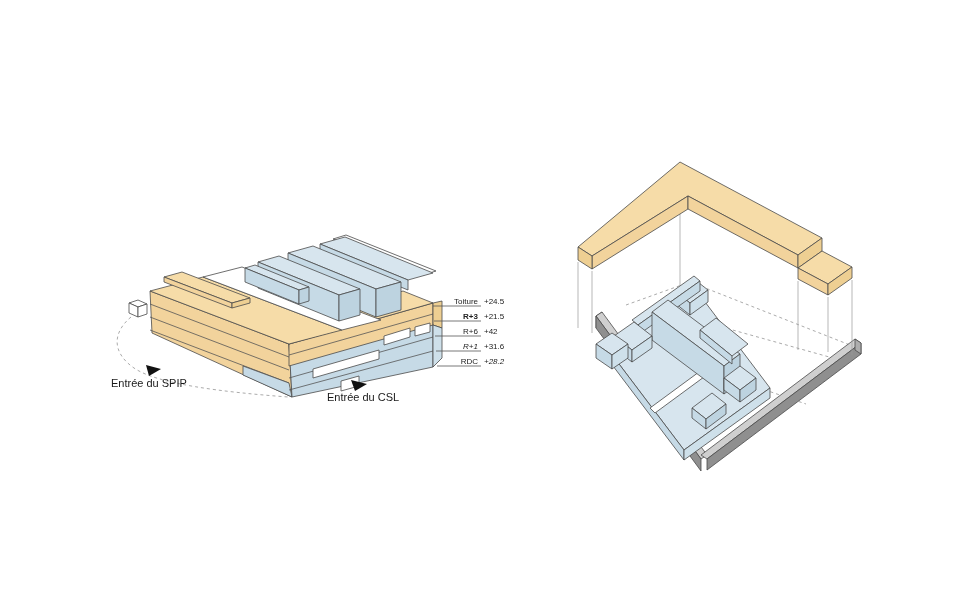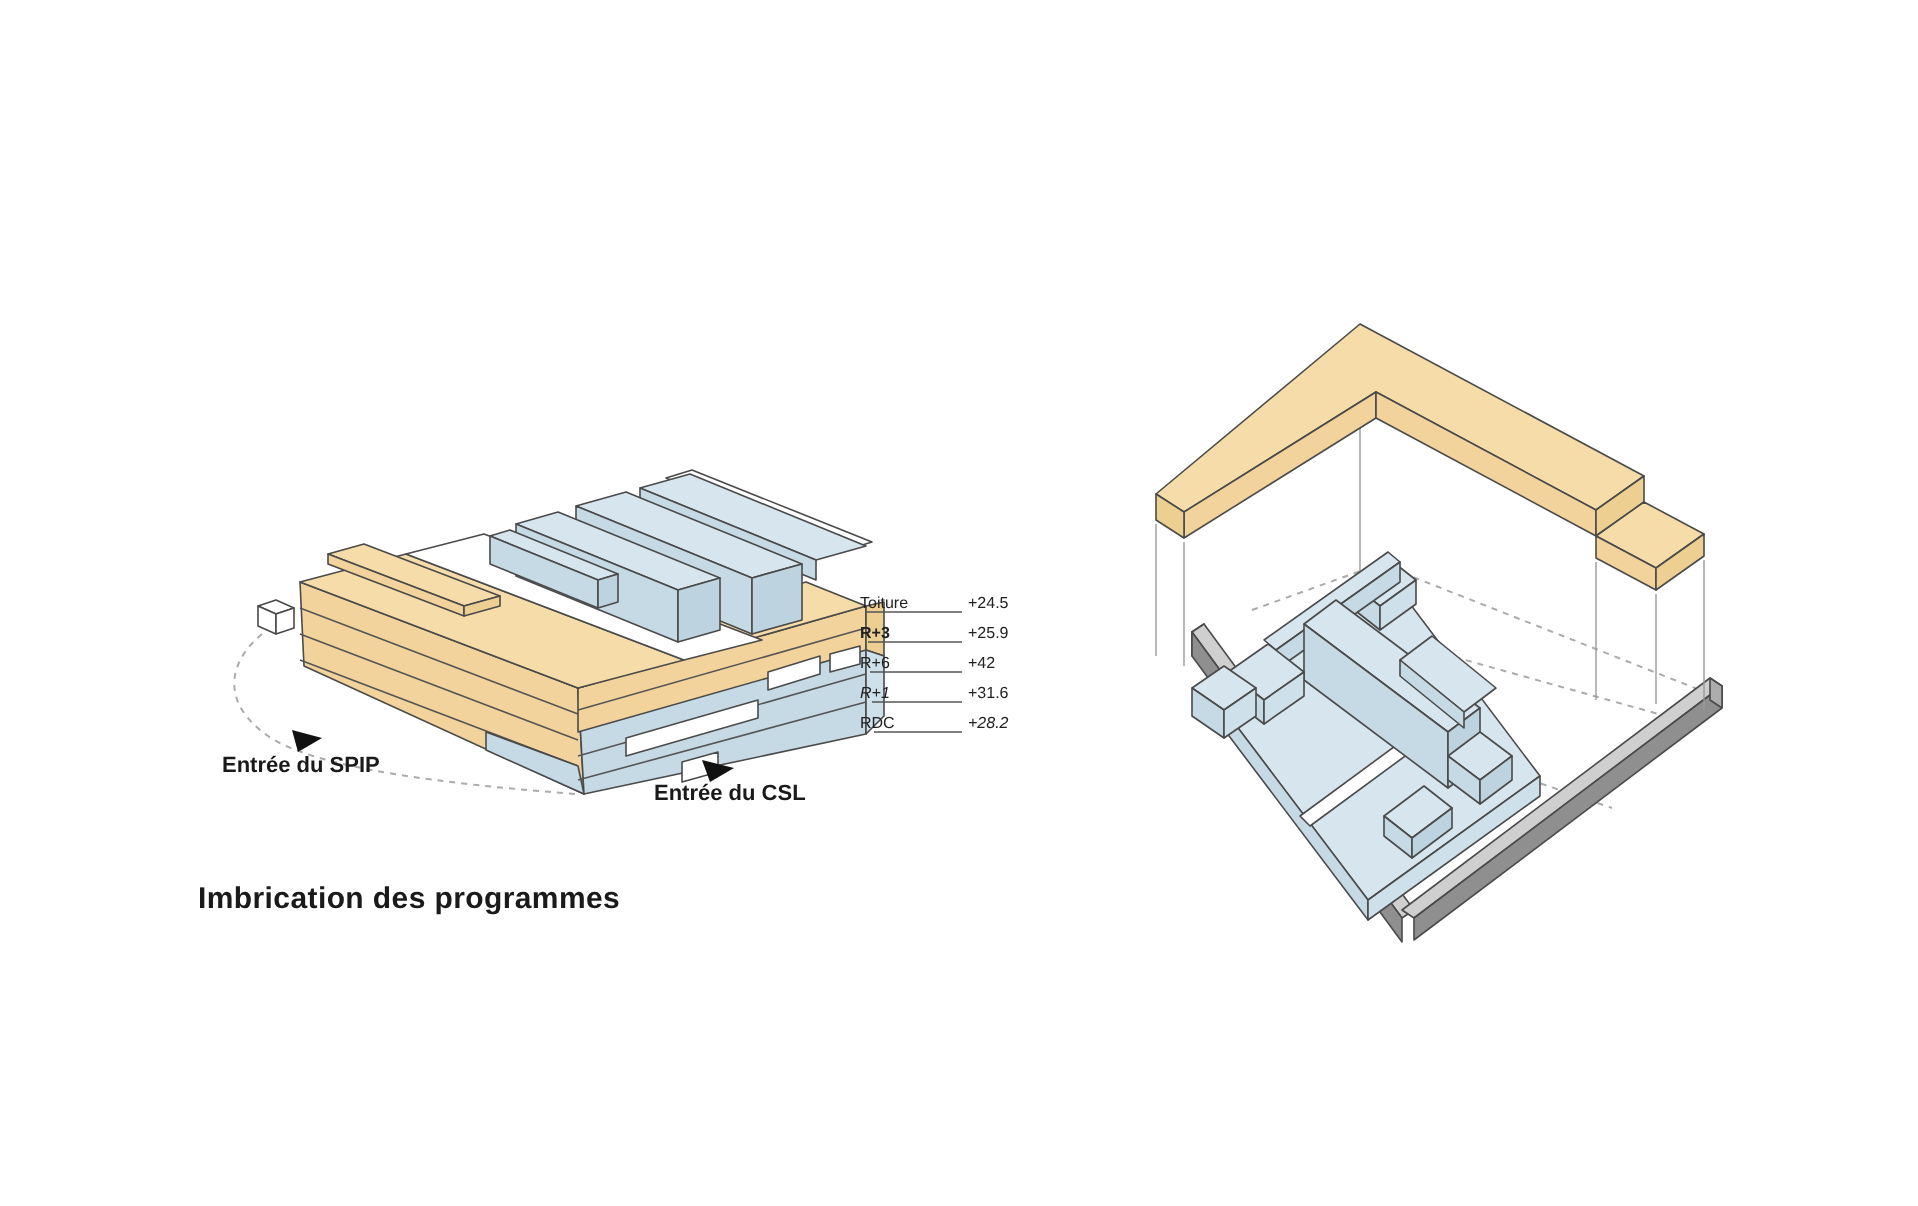--- a/index.html
+++ b/index.html
@@ -16,22 +16,22 @@
   .yt{fill:var(--yellow-top);} .yf{fill:var(--yellow-front);} .ys{fill:var(--yellow-side);}
   .bt{fill:var(--blue-top);}  .bf{fill:var(--blue-front);}  .bs{fill:var(--blue-side);} .bd{fill:var(--blue-dark);}
   .wt{fill:#ffffff;}
   .gl{fill:var(--gray-light);} .gm{fill:var(--gray-mid);} .gd{fill:var(--gray-dark);}
   .thin{stroke:#9a9a9a;stroke-width:.7;}
   .dash{stroke:var(--dash);stroke-width:1;fill:none;stroke-dasharray:3 3;}
   .leader{stroke:#555;stroke-width:.8;}
   .arrow{fill:#111;stroke:none;}
   .txt{position:absolute;color:var(--text);white-space:nowrap;}
   .title{font-size:15px;font-weight:bold;letter-spacing:.2px;}
-  .entrance{font-size:11px;font-weight:bold;}
-  .lv-name{position:absolute;width:48px;text-align:left;font-size:8px;color:#222;}
+  .entrance{font-size:11px;font-weight:normal;}
+  .lv-name{position:absolute;width:48px;text-align:right;font-size:8px;color:#222;}
   .lv-val{position:absolute;width:36px;text-align:left;font-size:8px;color:#222;}
 </style>
 </head>
 <body>
 
 <div id="canvas">
 
   <svg id="drawing" width="959" height="603" viewBox="0 0 959 603">
 
     <g>
@@ -188,27 +188,26 @@
         <line class="thin" x1="828" y1="297" x2="828" y2="352"></line>
         <line class="thin" x1="852" y1="280" x2="852" y2="355"></line>
       </g>
     </g>
   </svg>
 
   <div class="txt entrance" style="left:111px;top:377px;">Entrée du SPIP</div>
 
   <div class="txt entrance" style="left:327px;top:391px;">Entrée du CSL</div>
 
-  <div class="txt title" style="left:99px;top:441px;">Imbrication des programmes</div>
 
   <div>
     <span class="lv-name" style="left:430px;top:297px;">Toiture</span>
     <span class="lv-val" style="left:484px;top:297px;">+24.5</span>
     <span class="lv-name" style="left:430px;top:312px;font-weight:bold;">R+3</span>
-    <span class="lv-val" style="left:484px;top:312px;">+25.9</span>
+    <span class="lv-val" style="left:484px;top:312px;">+21.5</span>
     <span class="lv-name" style="left:430px;top:327px;">R+6</span>
     <span class="lv-val" style="left:484px;top:327px;">+42</span>
     <span class="lv-name" style="left:430px;top:342px;font-style:italic;">R+1</span>
     <span class="lv-val" style="left:484px;top:342px;">+31.6</span>
     <span class="lv-name" style="left:430px;top:357px;">RDC</span>
     <span class="lv-val" style="left:484px;top:357px;font-style:italic;">+28.2</span>
   </div>
 
 </div>
 

